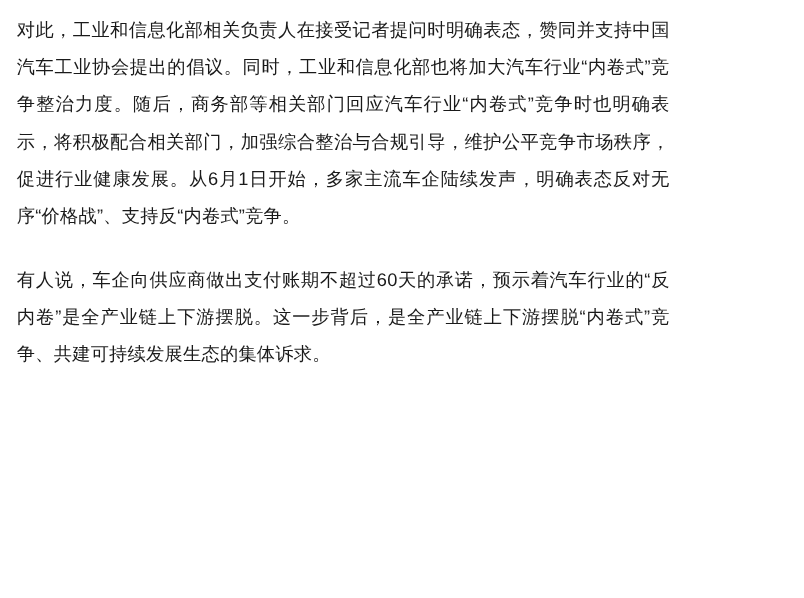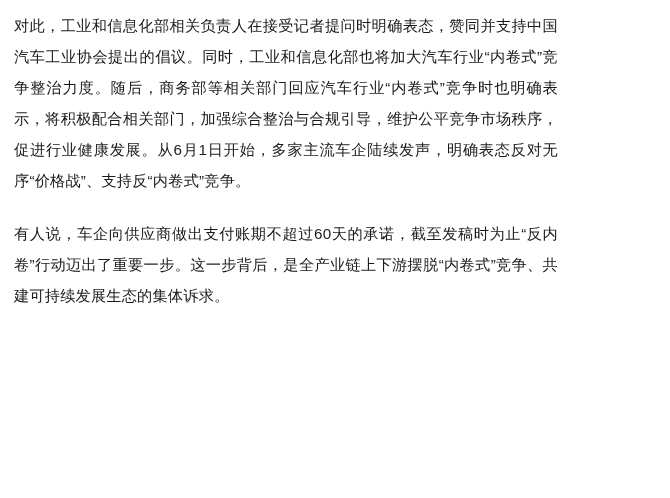--- a/index.html
+++ b/index.html
@@ -30,14 +30,14 @@
   }
   .para:last-child {
     margin-bottom: 0;
   }
 </style>
 </head>
 <body>
 
 <div class="article">
   <p class="para">对此，工业和信息化部相关负责人在接受记者提问时明确表态，赞同并支持中国汽车工业协会提出的倡议。同时，工业和信息化部也将加大汽车行业“内卷式”竞争整治力度。随后，商务部等相关部门回应汽车行业“内卷式”竞争时也明确表示，将积极配合相关部门，加强综合整治与合规引导，维护公平竞争市场秩序，促进行业健康发展。从6月1日开始，多家主流车企陆续发声，明确表态反对无序“价格战”、支持反“内卷式”竞争。</p>
-  <p class="para">有人说，车企向供应商做出支付账期不超过60天的承诺，截至发稿时为止“反内卷”行动迈出了重要一步。这一步背后，是全产业链上下游摆脱“内卷式”竞争、共建可持续发展生态的集体诉求。</p>
+  <p class="para">有人说，车企向供应商做出支付账期不超过60天的承诺，预示着汽车行业的“反内卷”是全产业链上下游摆脱。这一步背后，是全产业链上下游摆脱“内卷式”竞争、共建可持续发展生态的集体诉求。</p>
 </div>
 
 </body></html>

